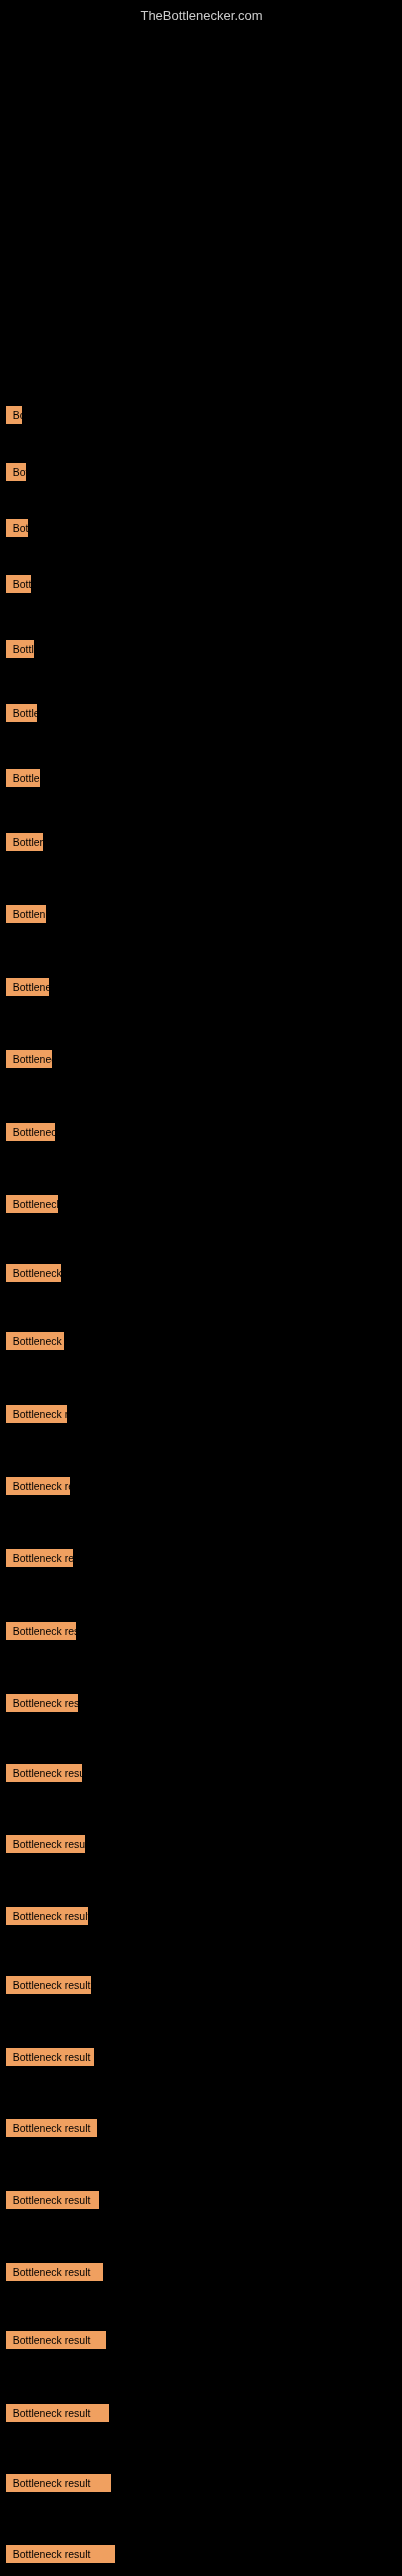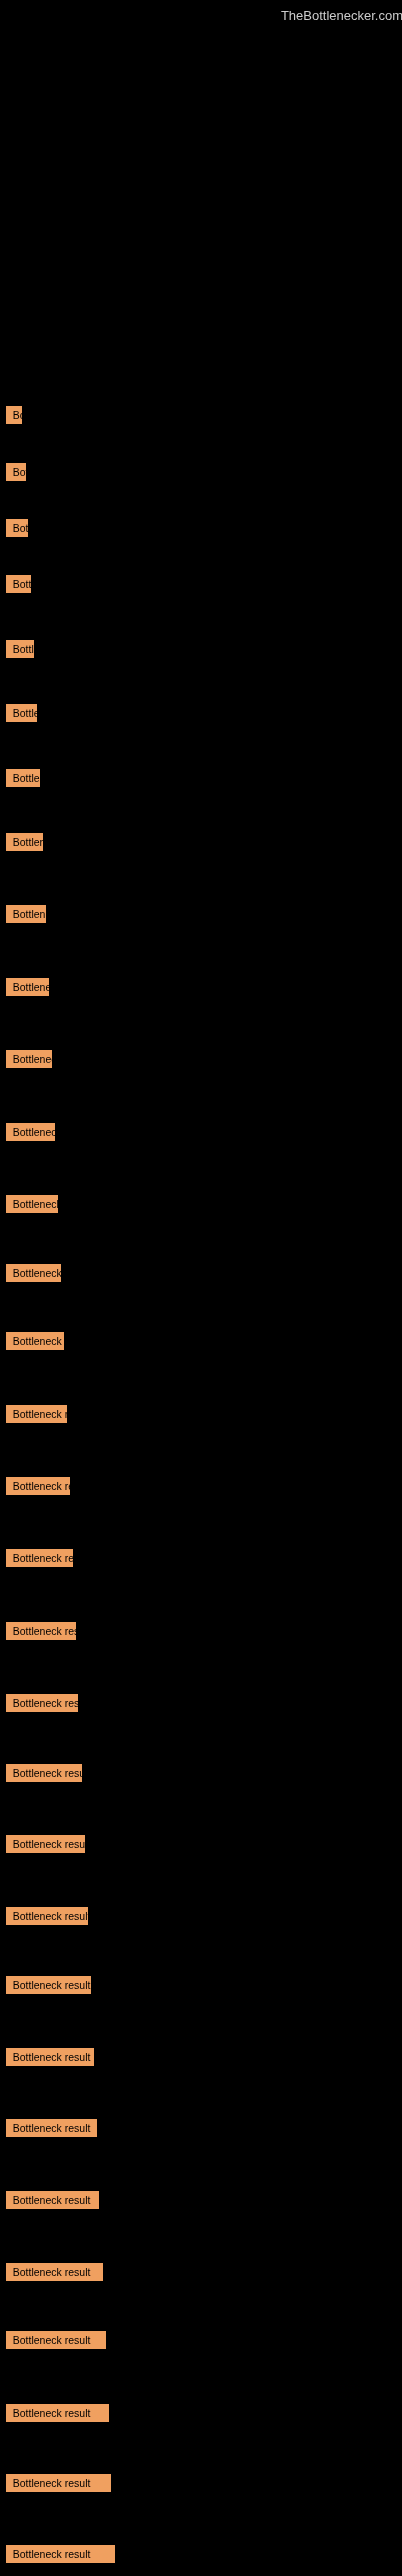--- a/index.html
+++ b/index.html
@@ -10,21 +10,21 @@
     body {
       background-color: #000000;
       width: 403px;
       min-height: 2576px;
       font-family: Arial, sans-serif;
       position: relative;
     }
     .site-title {
       color: #cccccc;
       font-size: 13px;
-      text-align: right;
+      text-align: center;
       padding-top: 8px;
       padding-bottom: 8px;
     }
     .bottleneck-item {
       background-color: #f0a060;
       color: #000;
       font-size: 10.5px;
       padding: 3.2px 6.4px;
       margin: 4.8px 0 4.8px 3.2px;
       display: inline-block;

